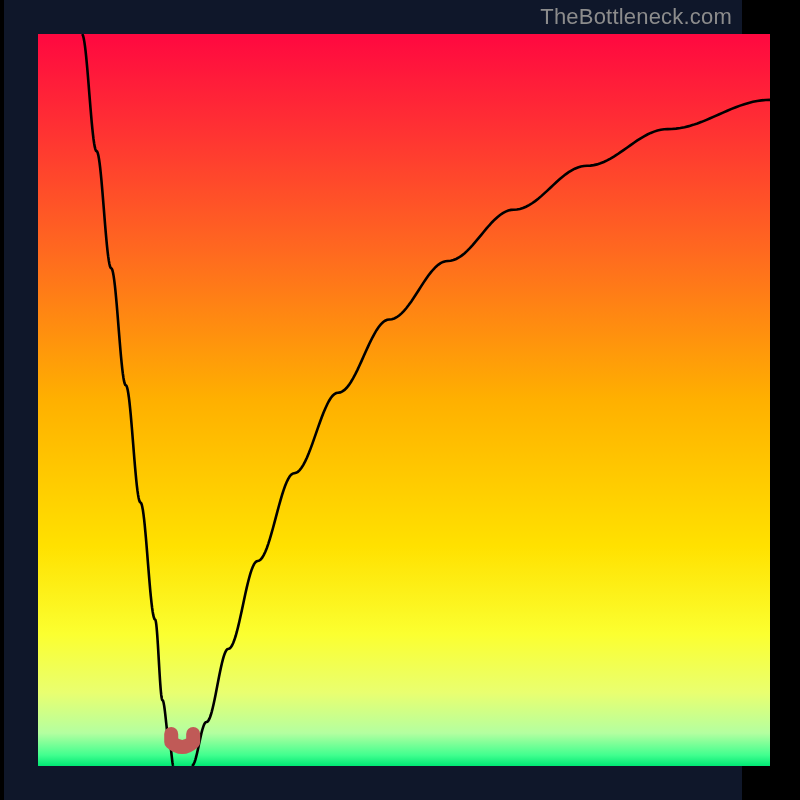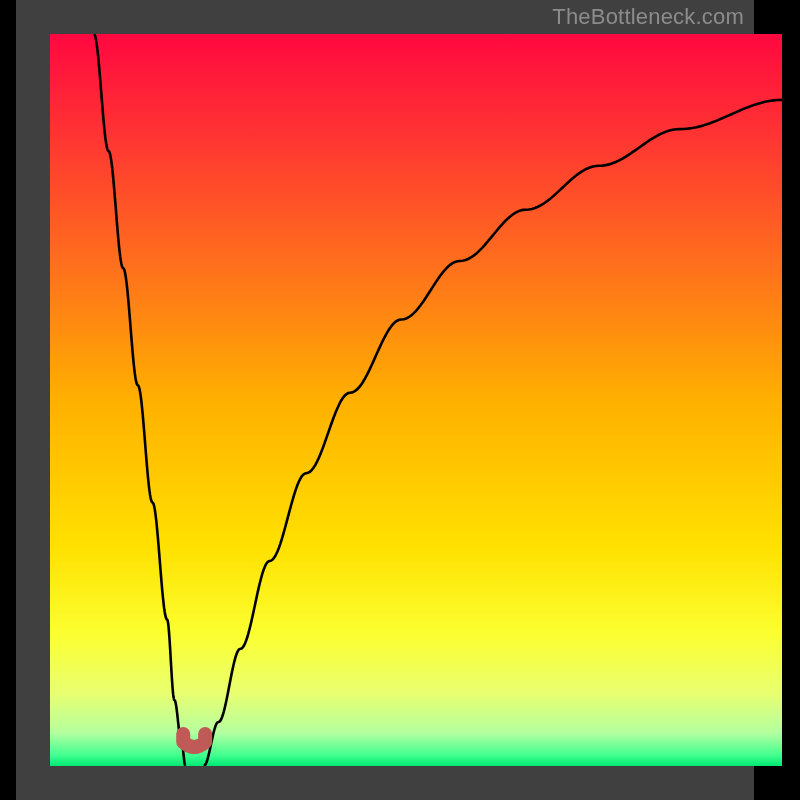--- a/index.html
+++ b/index.html
@@ -5,25 +5,25 @@
   html, body {
     margin: 0;
     padding: 0;
     width: 800px;
     height: 800px;
     background: #000;
     overflow: hidden;
   }
   .frame {
     position: absolute;
-    left: 16px;
+    left: 4px;
     top: 0;
     width: 738px;
     height: 800px;
-    background: #404040;
+    background: #0f172a;
   }
   .plot {
     position: absolute;
     box-sizing: border-box;
   }
   .watermark {
     position: absolute;
     top: 4px;
     right: 10px;
     font-family: Arial, Helvetica, sans-serif;

